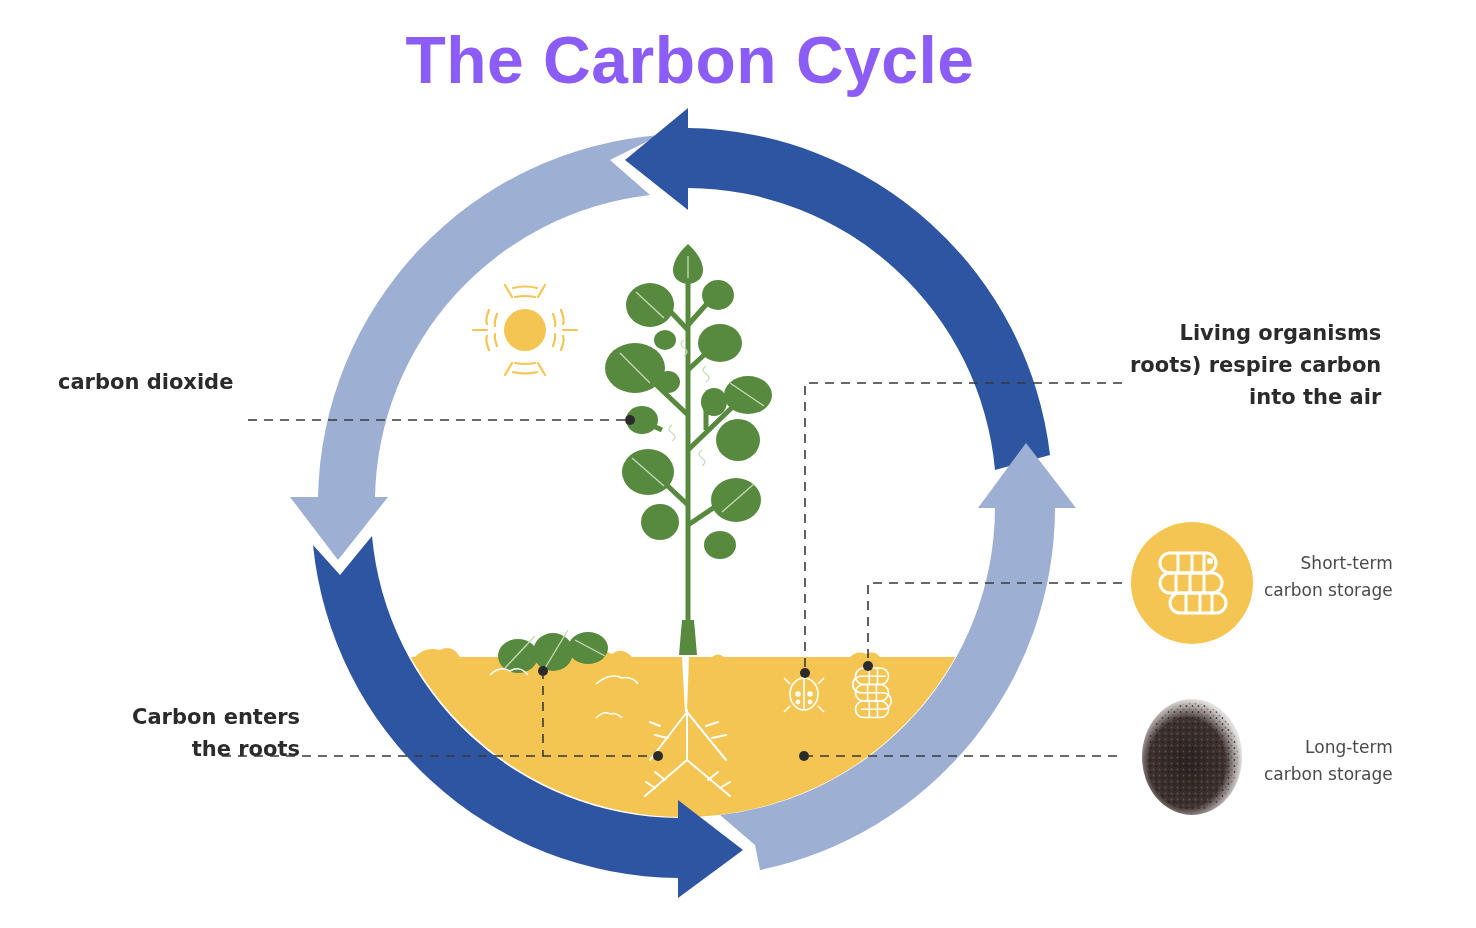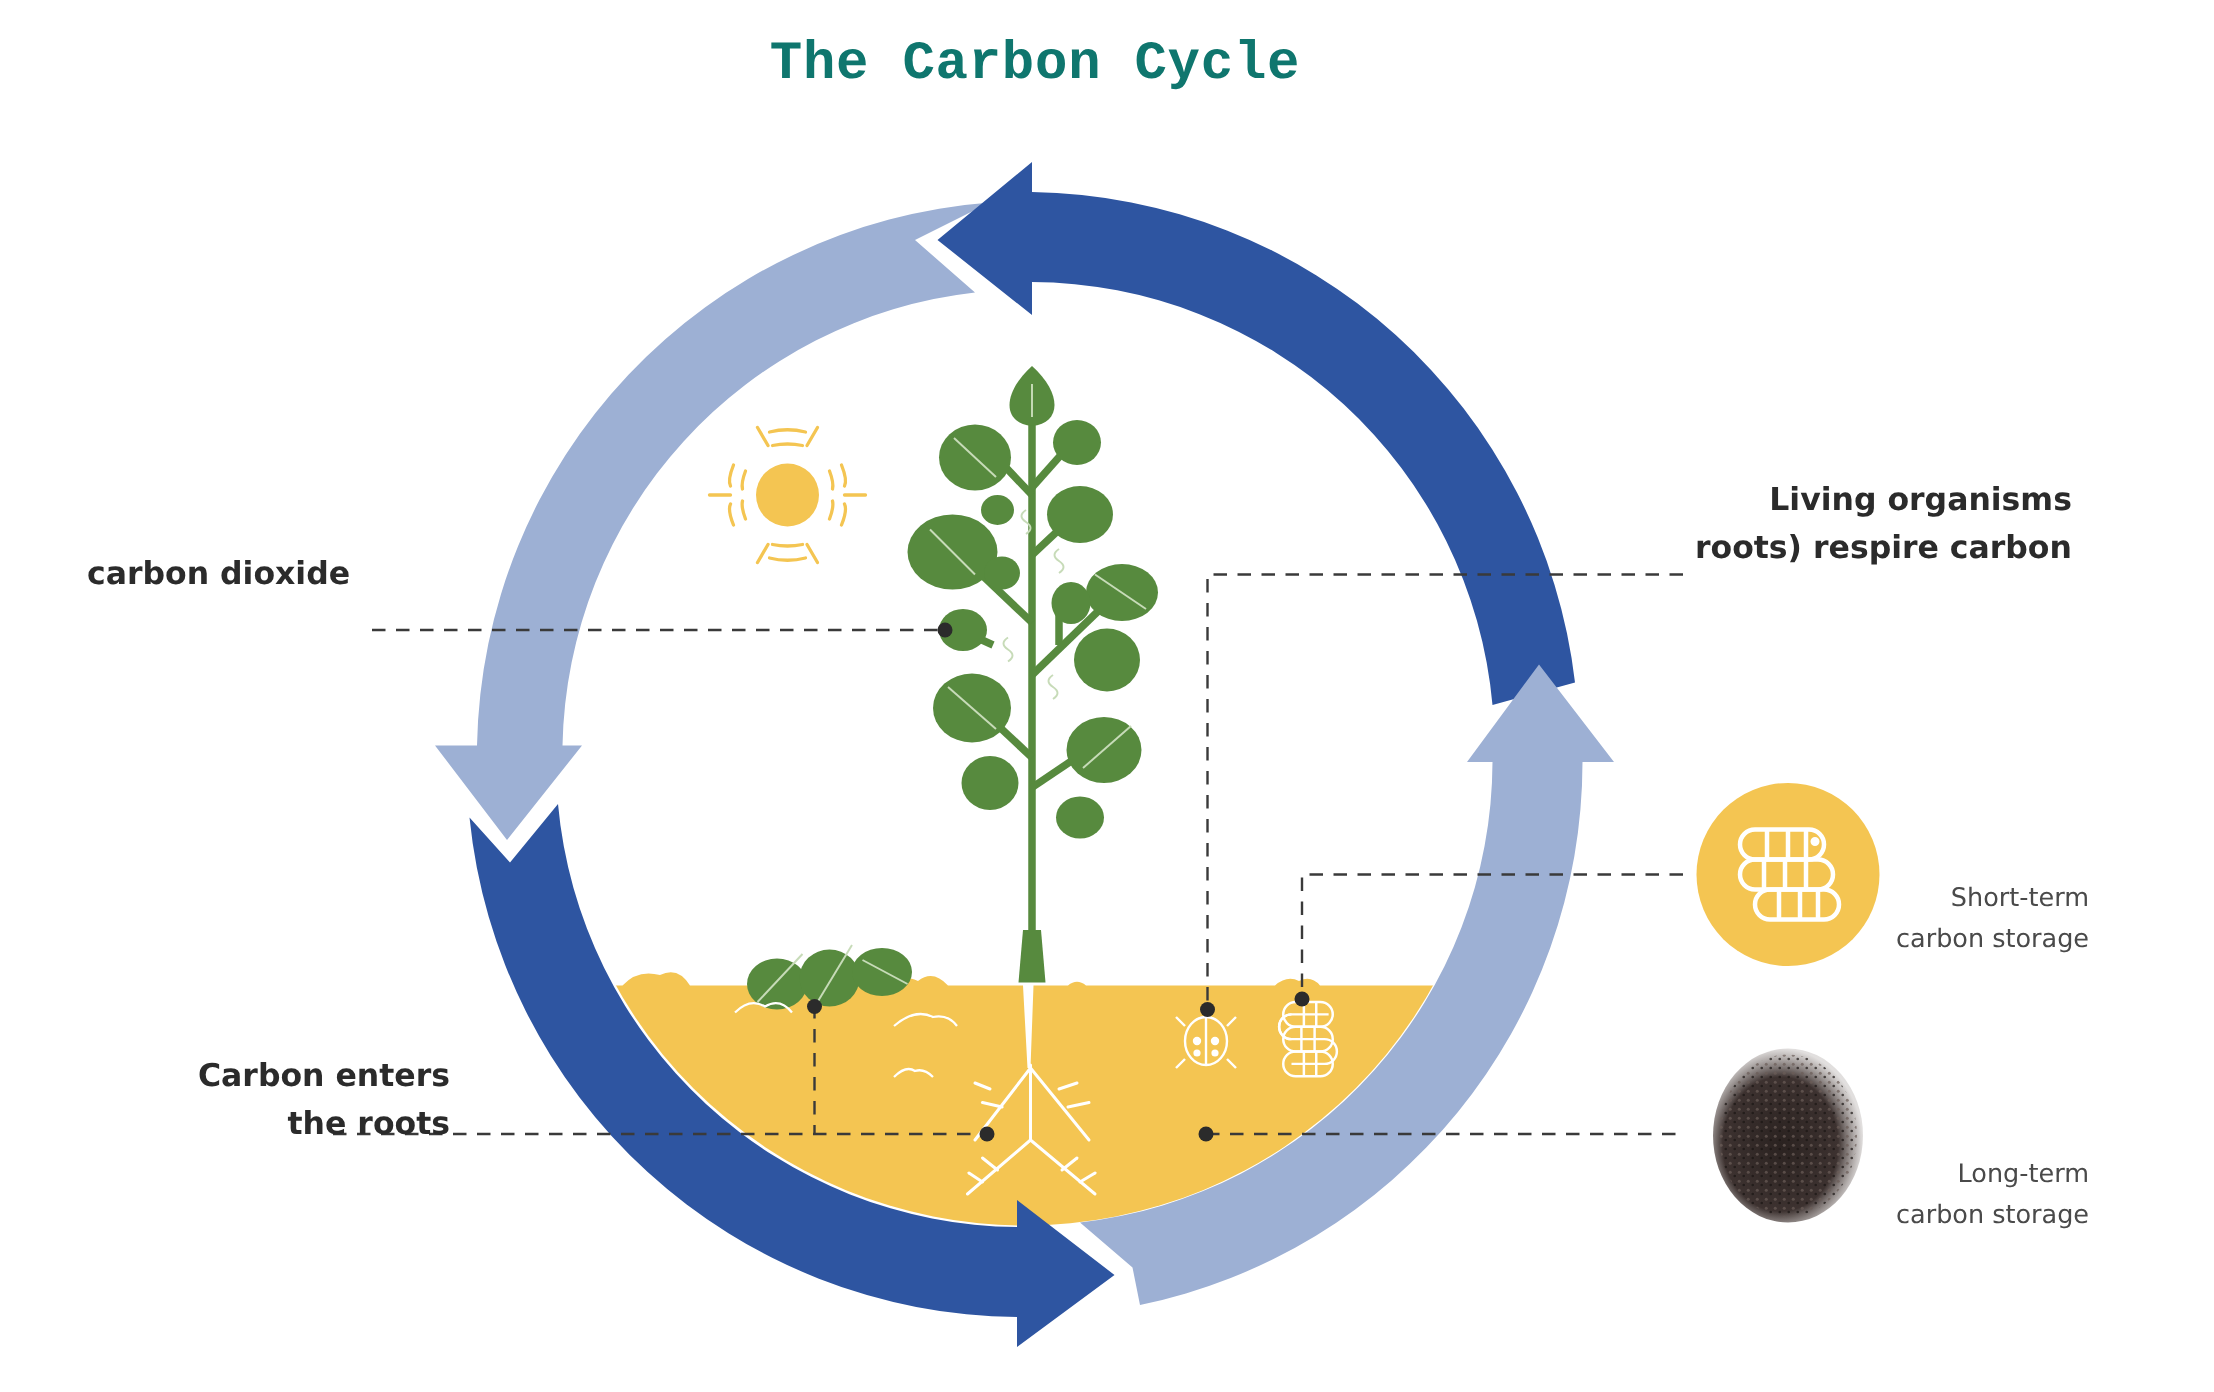--- a/index.html
+++ b/index.html
@@ -1,21 +1,21 @@
 <!DOCTYPE html>
 <html><head>
 <meta charset="utf-8">
 <style>
   html, body { margin:0; padding:0; background:#ffffff; }
   body { width:1476px; height:928px; position:relative; overflow:hidden; font-family:"DejaVu Sans", sans-serif; }
-  .title { position:absolute; left:0; width:1380px; top:22px; text-align:center; font-family:Liberation Mono, monospace; font-weight:bold; font-size:36px; color:#0f766e; letter-spacing:0.5px; }
+  .title { position:absolute; left:0; width:1380px; top:22px; text-align:center; font-family:Liberation Sans, sans-serif; font-weight:bold; font-size:66px; color:#8b5cf6; letter-spacing:0.5px; }
   svg.stage { position:absolute; left:0; top:0; }
   .label { position:absolute; color:#2b2b2b; font-family:"DejaVu Sans", sans-serif;text-align:right; }
   .label.bold { font-weight:bold; font-size:21px; line-height:32px; }
-  .label.light { font-size:17px; line-height:27px; color:#4a4a4a;margin-top:36px; }
+  .label.light { font-size:17px; line-height:27px; color:#4a4a4a; }
   .line { display:block; white-space:nowrap; }
 </style>
 </head>
 <body>
 
 <div class="title">The Carbon Cycle</div>
 
 <svg class="stage" width="1476" height="928" viewBox="0 0 1476 928">
   <defs>
     <clipPath id="innerClip">
@@ -219,20 +219,21 @@
 <div class="label bold" style="left:58px; top:366px;">
   <span class="line">carbon dioxide</span>
 </div>
 <div class="label bold" style="left:132px; top:701px;">
   <span class="line">Carbon enters</span>
   <span class="line">the roots</span>
 </div>
 <div class="label bold" style="left:1130px; top:317px;">
   <span class="line">Living organisms</span>
   <span class="line">roots) respire carbon</span>
+  <span class="line">into the air</span>
 </div>
 <div class="label light" style="left:1264px; top:550px;">
   <span class="line">Short-term</span>
   <span class="line">carbon storage</span>
 </div>
 <div class="label light" style="left:1264px; top:734px;">
   <span class="line">Long-term</span>
   <span class="line">carbon storage</span>
 </div>
 

